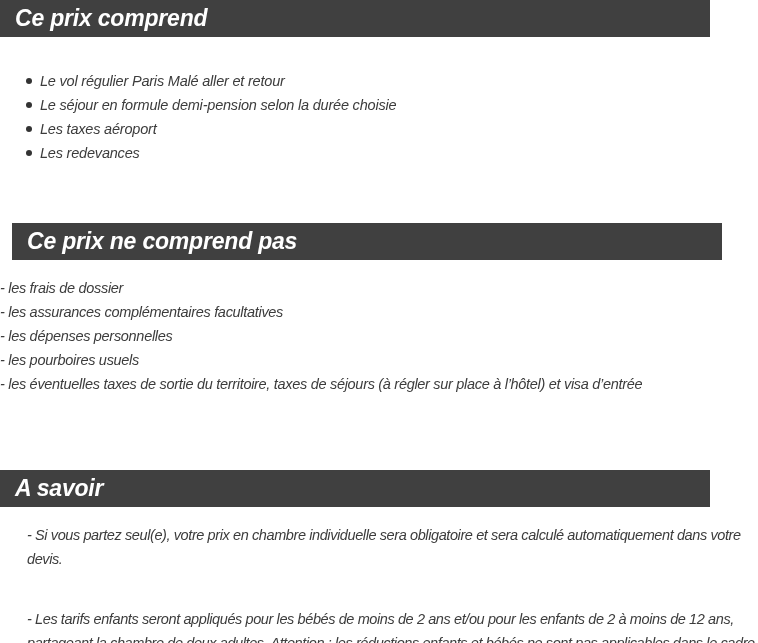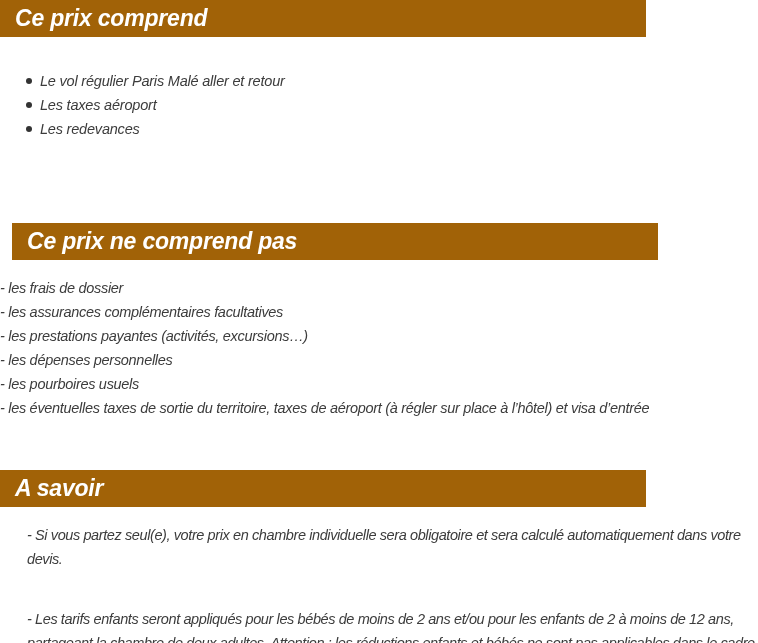--- a/index.html
+++ b/index.html
@@ -1,22 +1,22 @@
 <!DOCTYPE html>
 <html><head>
   <meta charset="utf-8">
   <style>
     html, body { margin: 0; padding: 0; background: #ffffff; }
     body {
       width: 758px; height: 643px; overflow: hidden; position: relative;
       font-family: "Liberation Sans", sans-serif; color: #3c3c3c;
     }
     .banner {
-      position: absolute; left: 0; width: 646px; height: 37px;
-      background: #a16207;
+      position: absolute; left: 0; width: 710px; height: 37px;
+      background: #404040;
     }
     .banner h2 {
       margin: 0; position: absolute; left: 15px; top: 0; line-height: 37px;
       font-size: 23px; font-style: italic; font-weight: bold; color: #ffffff;
       letter-spacing: -0.2px;
     }
     .list {
       position: absolute; left: 0; margin: 0; padding: 0; list-style: none;
     }
     .list li {
@@ -39,33 +39,33 @@
     }
   </style>
 </head>
 <body>
 
 <div class="banner" style="top:0;">
   <h2>Ce prix comprend</h2>
 </div>
 <ul class="list" style="top:53px;margin-top:16px;">
   <li><span class="dot"></span><span>Le vol régulier Paris Malé aller et retour</span></li>
+  <li><span class="dot"></span><span>Le séjour en formule demi-pension selon la durée choisie</span></li>
   <li><span class="dot"></span><span>Les taxes aéroport</span></li>
   <li><span class="dot"></span><span>Les redevances</span></li>
 </ul>
 
 <div class="banner" style="top:223px;margin-left:12px;">
   <h2>Ce prix ne comprend pas</h2>
 </div>
 <div class="lines" style="top:276px;">
   <div>- les frais de dossier</div>
   <div>- les assurances complémentaires facultatives</div>
-  <div>- les prestations payantes (activités, excursions…)</div>
   <div>- les dépenses personnelles</div>
   <div>- les pourboires usuels</div>
-  <div>- les éventuelles taxes de sortie du territoire, taxes de aéroport (à régler sur place à l’hôtel) et visa d’entrée</div>
+  <div>- les éventuelles taxes de sortie du territoire, taxes de séjours (à régler sur place à l’hôtel) et visa d’entrée</div>
 </div>
 
 <div class="banner" style="top:470px;text-align:right;">
   <h2>A savoir</h2>
 </div>
 <p class="para" style="top:523px;">- Si vous partez seul(e), votre prix en chambre individuelle sera obligatoire et sera calculé automatiquement dans votre devis.</p>
 <p class="para" style="top:571px;margin-top:36px;">- Les tarifs enfants seront appliqués pour les bébés de moins de 2 ans et/ou pour les enfants de 2 à moins de 12 ans, partageant la chambre de deux adultes. Attention : les réductions enfants et bébés ne sont pas applicables dans le cadre de tarifs promotionnels.</p>
 
 </body></html>

